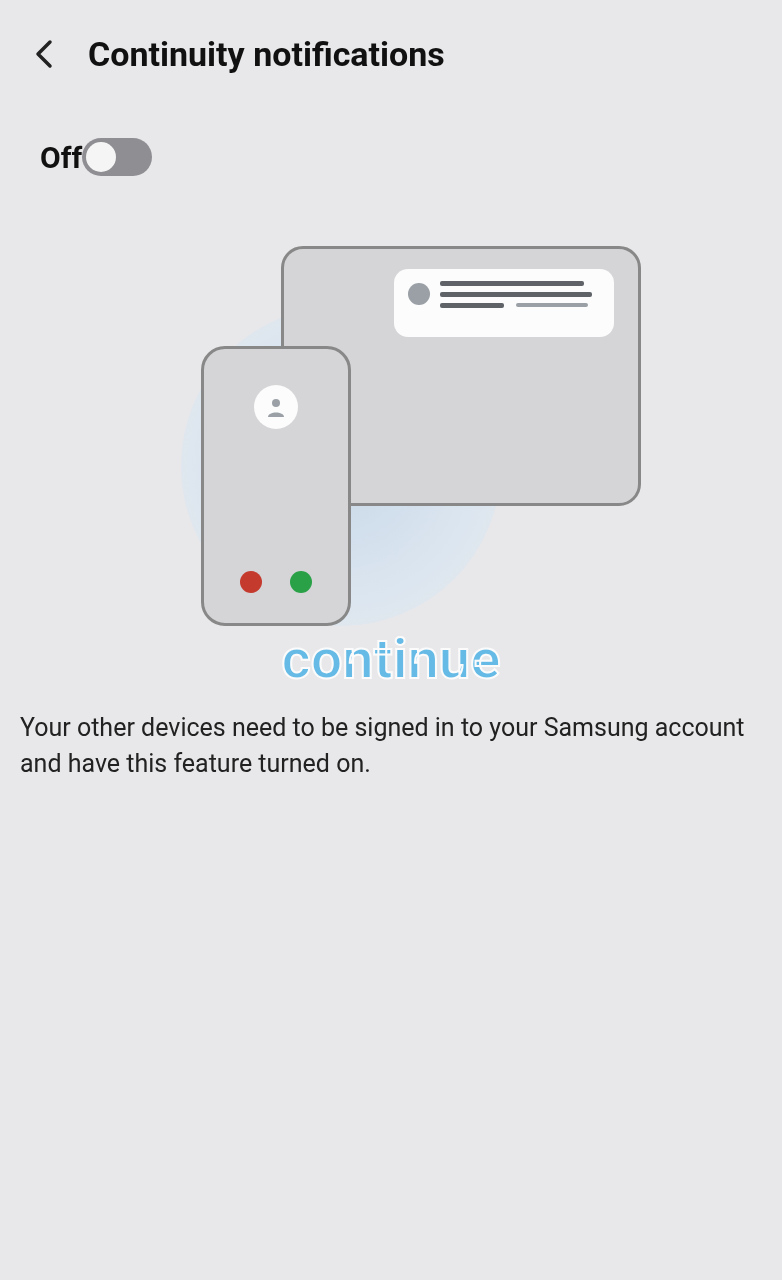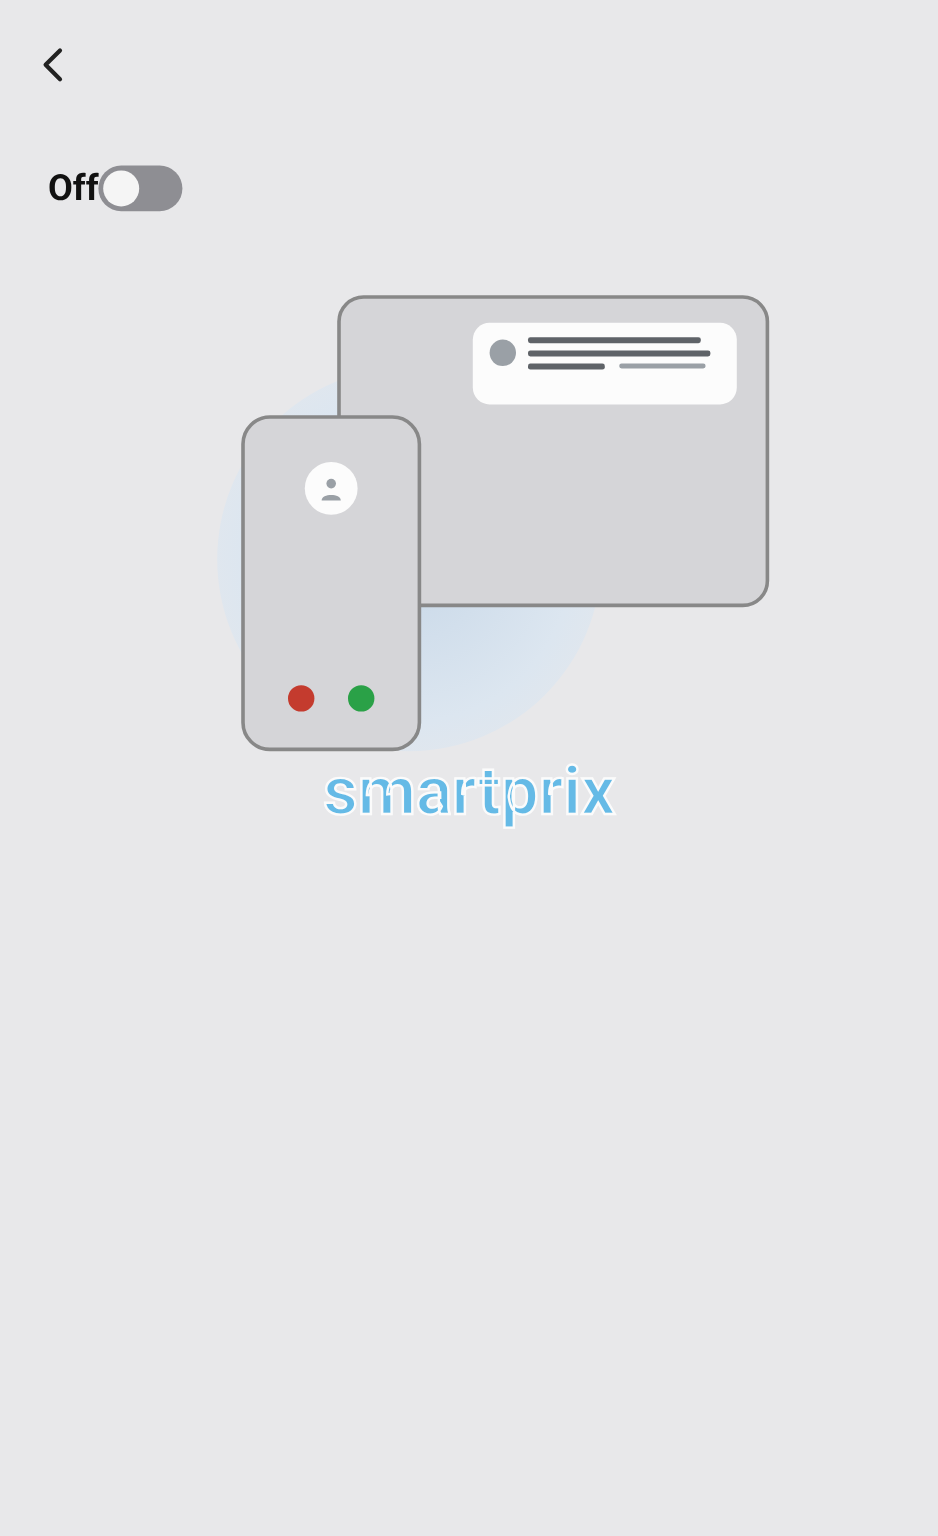--- a/index.html
+++ b/index.html
@@ -197,20 +197,21 @@
   </style>
 </head>
 <body>
 
 <div class="header">
   <div class="back-btn">
     <svg width="20" height="32" viewBox="0 0 20 32">
       <polyline points="16,4 4,16 16,28" fill="none" stroke="#222" stroke-width="3.5" stroke-linecap="round" stroke-linejoin="round"></polyline>
     </svg>
   </div>
+  <h1 class="titlebar">Continuity notifications</h1>
 </div>
 
 <div class="toggle-row">
   <span class="toggle-label">Off</span>
   <div class="toggle-switch">
     <div class="toggle-knob"></div>
   </div>
 </div>
 
 <div class="illustration-container">
@@ -237,16 +238,17 @@
         </svg>
       </div>
       <div class="phone-dots">
         <div class="dot red"></div>
         <div class="dot green"></div>
       </div>
     </div>
   </div>
 </div>
 
-<div class="watermark">smartprix</div>
+<div class="watermark">continue</div>
 
 <div class="desc">
+  <p>Your other devices need to be signed in to your Samsung account and have this feature turned on.</p>
 </div>
 
 </body></html>

